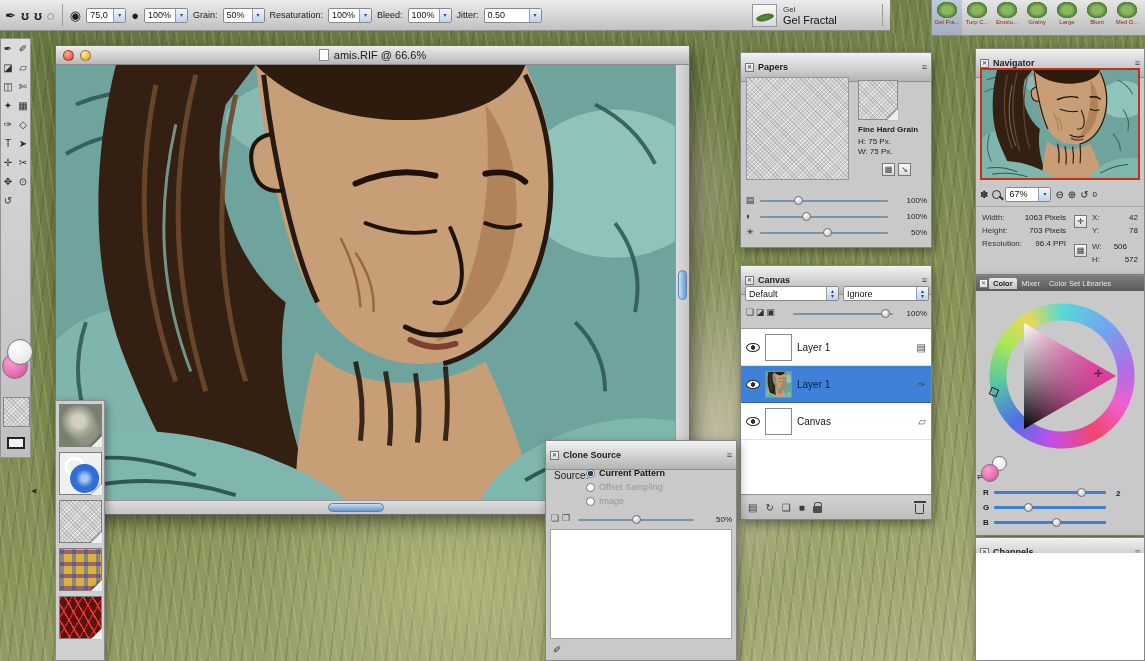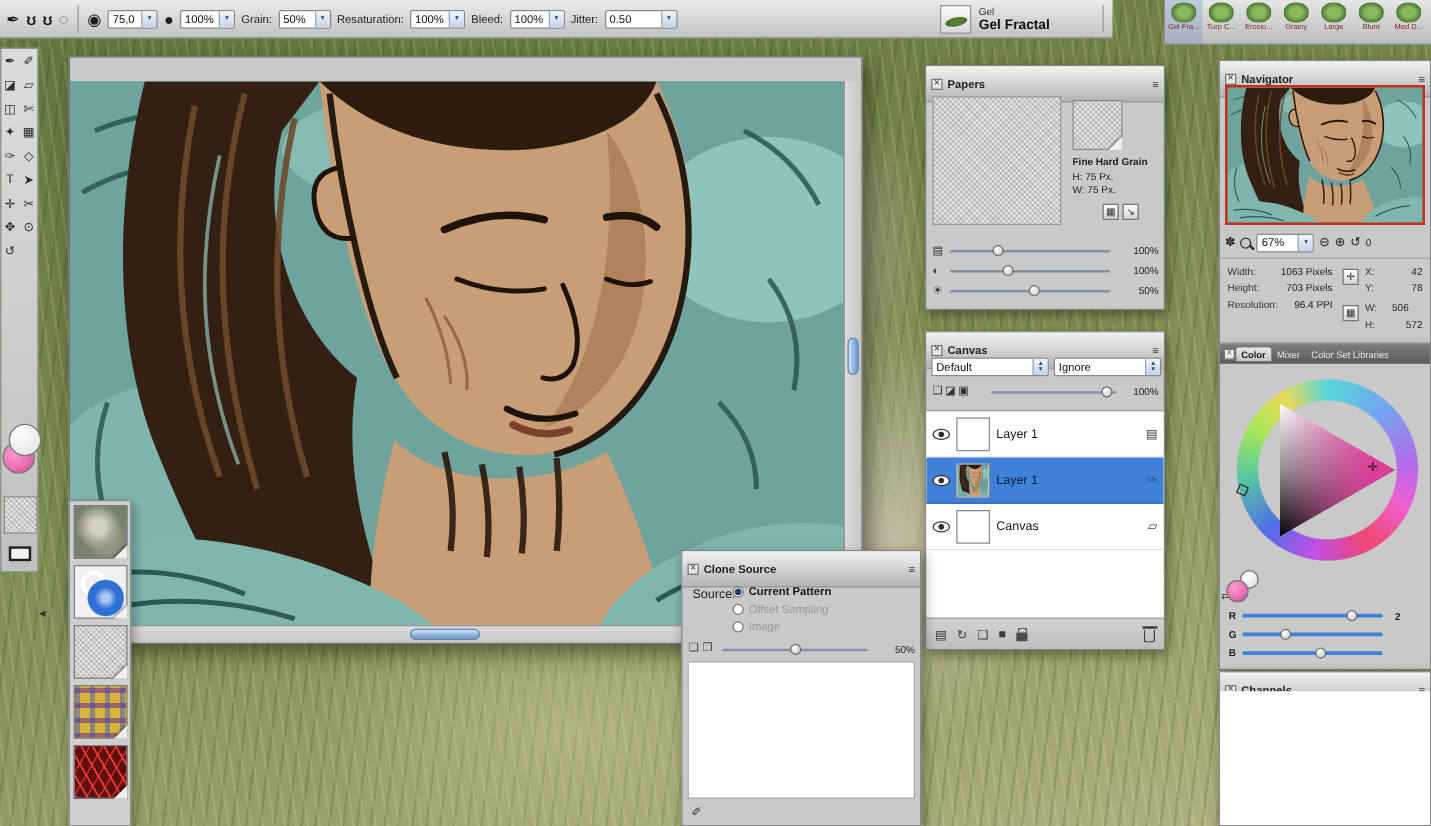--- a/index.html
+++ b/index.html
@@ -70,21 +70,21 @@
   .pb-ic{font-size:13px;color:#1e1e1e}
   .sep{width:1px;height:22px;background:#9a9a9a;margin:0 2px}
   .pb-label{font-size:9px;color:#222}
   .dd{display:inline-flex;height:15px;background:#fff;border:1px solid #898989;border-radius:2px;align-items:center;font-size:9px;color:#111;overflow:hidden}
   .dd-val{flex:1;padding:0 3px;text-align:left;white-space:nowrap}
   .dd-btn{width:12px;align-self:stretch;background:linear-gradient(#f2f6fc,#c2d2e8);border-left:1px solid #8fa0b8;display:flex;flex-direction:column;align-items:center;justify-content:center;font-size:6px;line-height:5px;color:#2c4a70}
   .brushsel{position:absolute;left:752px;top:2px;width:136px;height:27px;display:flex;align-items:center;gap:6px;z-index:6}
   .gelicon{width:25px;height:23px;background:linear-gradient(#fafafa,#d8d8d8);border:1px solid #979797;position:relative;overflow:hidden;flex:none}
   .gelicon::after{content:"";position:absolute;left:3px;top:9px;width:18px;height:7px;border-radius:50%;background:radial-gradient(ellipse,#5c8c3c,#39641e);transform:rotate(-12deg)}
   .bs-cat{font-size:8px;color:#333;line-height:9px}
-  .bs-var{font-size:11px;font-weight:bold;color:#101010;line-height:12px}
+  .bs-var{font-size:11px;font-weight:normal;color:#101010;line-height:12px}
 
   
   .vstrip{position:absolute;left:931px;top:0;width:214px;height:36px;background:linear-gradient(#e6e6e6,#bcbcbc);border-bottom:1px solid #8d8d8d;border-left:1px solid #8d8d8d;display:flex;z-index:6}
   .vitem{width:30px;padding-top:2px;display:flex;flex-direction:column;align-items:center;gap:1px}
   .vitem.sel{background:rgba(120,150,200,.35)}
   .vdab{width:20px;height:16px;background:radial-gradient(ellipse at 50% 50%,#8ab85e 0 35%,#4e7a34 70%,transparent 75%)}
   .vlabel{font-size:6px;color:#7d2d20;max-width:28px;overflow:hidden;white-space:nowrap}
 
   
   .slider{position:absolute;height:9px}
@@ -207,20 +207,28 @@
           <path d="M470,10 C500,70 505,150 478,215 C460,258 428,292 388,302"></path>
           <path d="M262,240 C240,195 218,100 208,10"></path>
         </g>
       </symbol>
     </defs>
   </svg>
 
   <div class="desktop"></div>
 
   <div class="window">
+    <div class="wtitle">
+      <div class="tlights">
+        <span class="tl red"></span>
+        <span class="tl yellow"></span>
+      </div>
+      <span class="docico"></span>
+      <span>amis.RIF @ 66.6%</span>
+    </div>
     <div class="wcontent">
       <svg class="artbox">
           <use href="#portrait" width="100%" height="100%"></use>
         </svg>
     </div>
     <div class="vscroll">
       <div class="vthumb" style="top:205px;height:30px"></div>
       <div style="position:absolute;bottom:2px;left:0;right:0">
         <div class="sarr">▲</div>
         <div class="sarr">▼</div>

